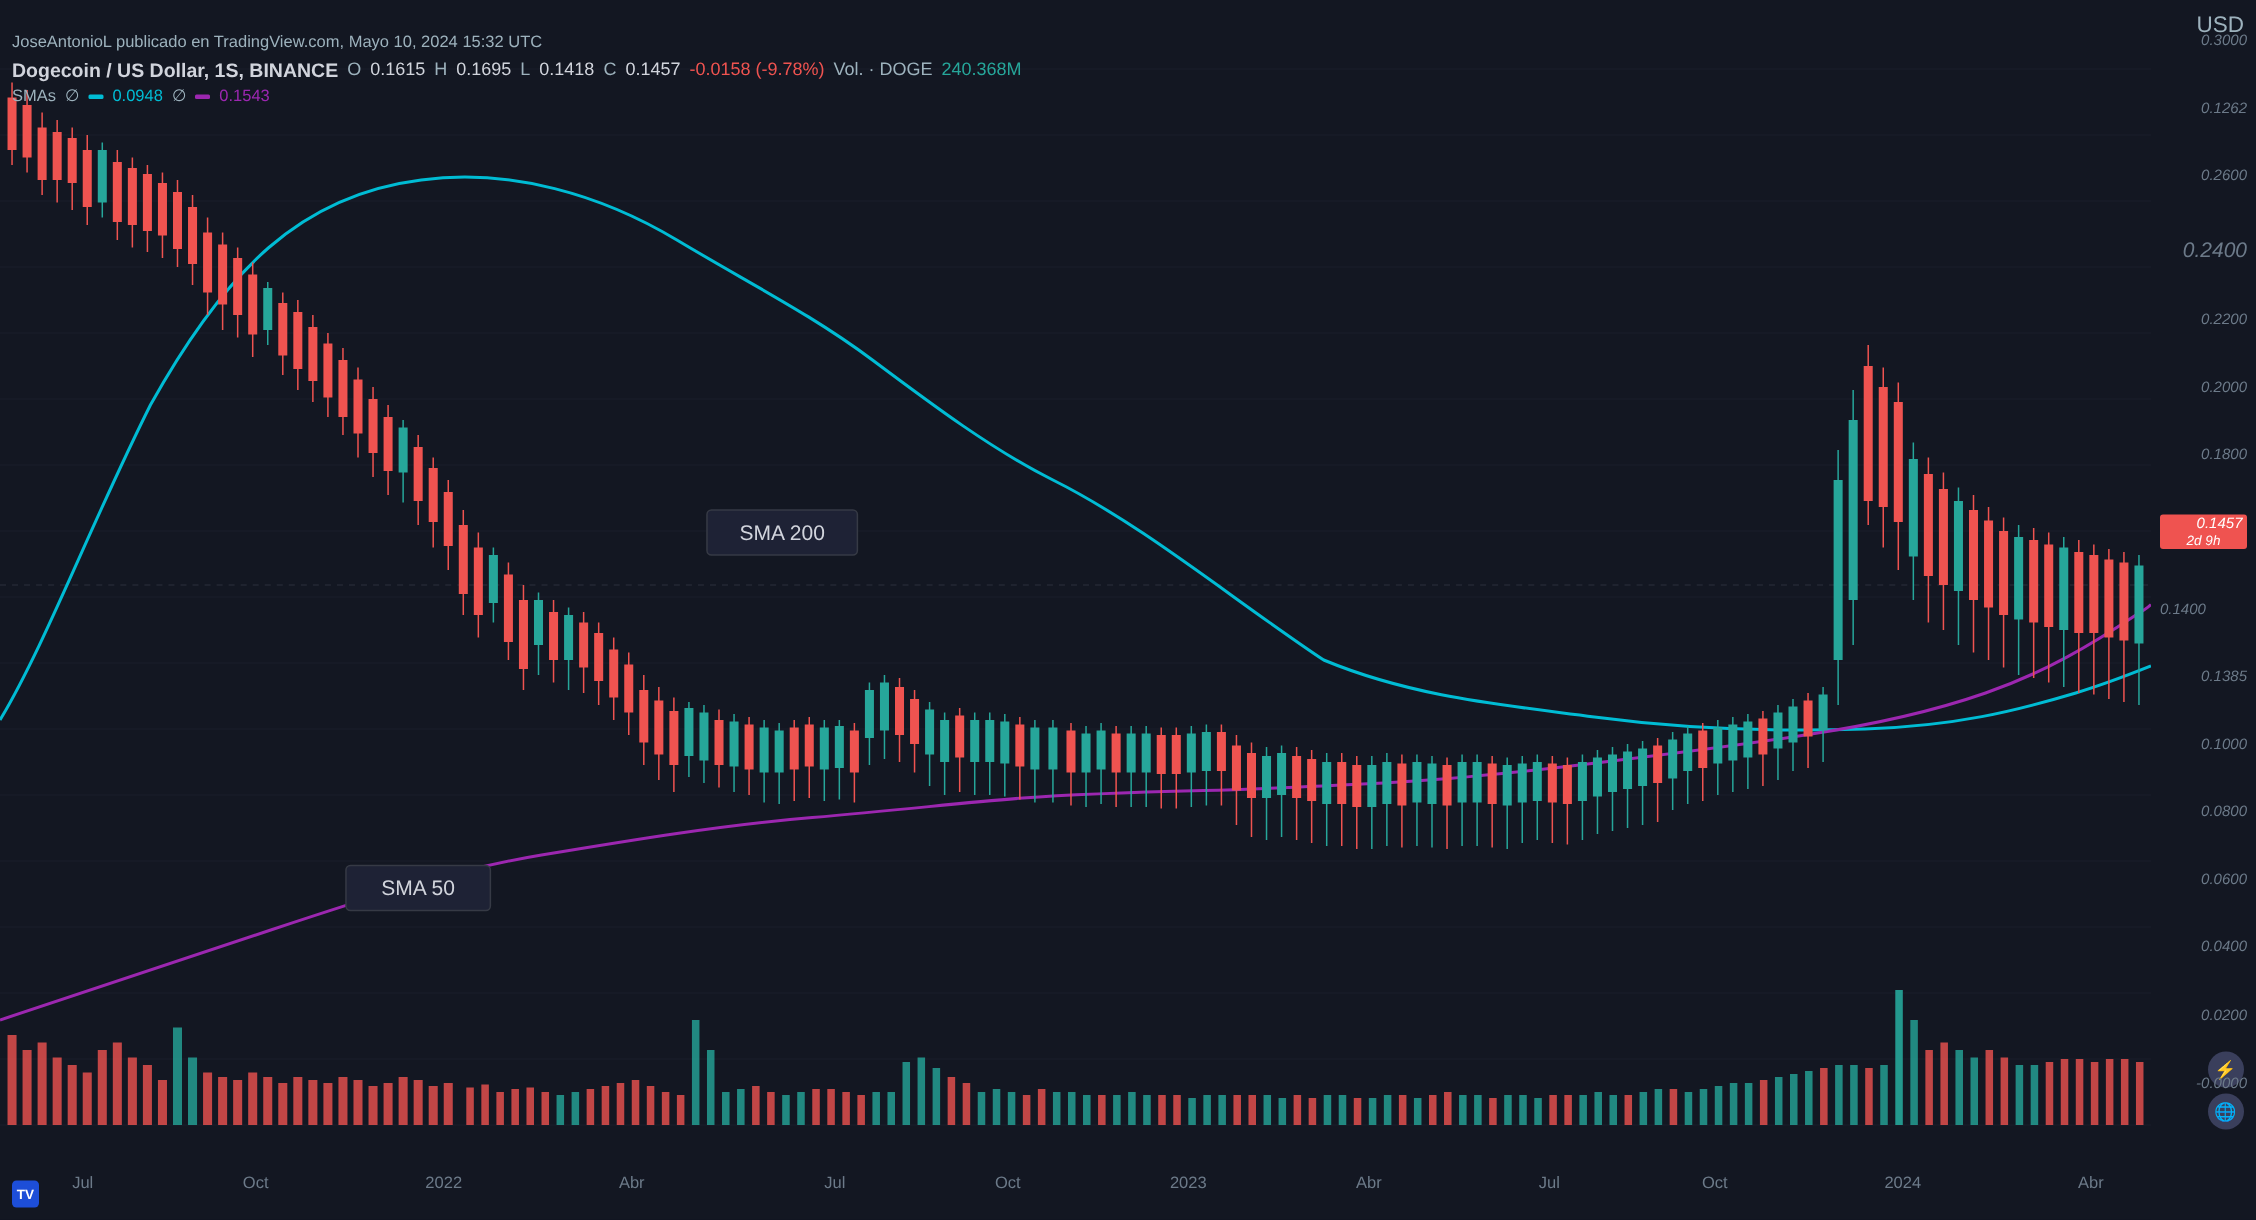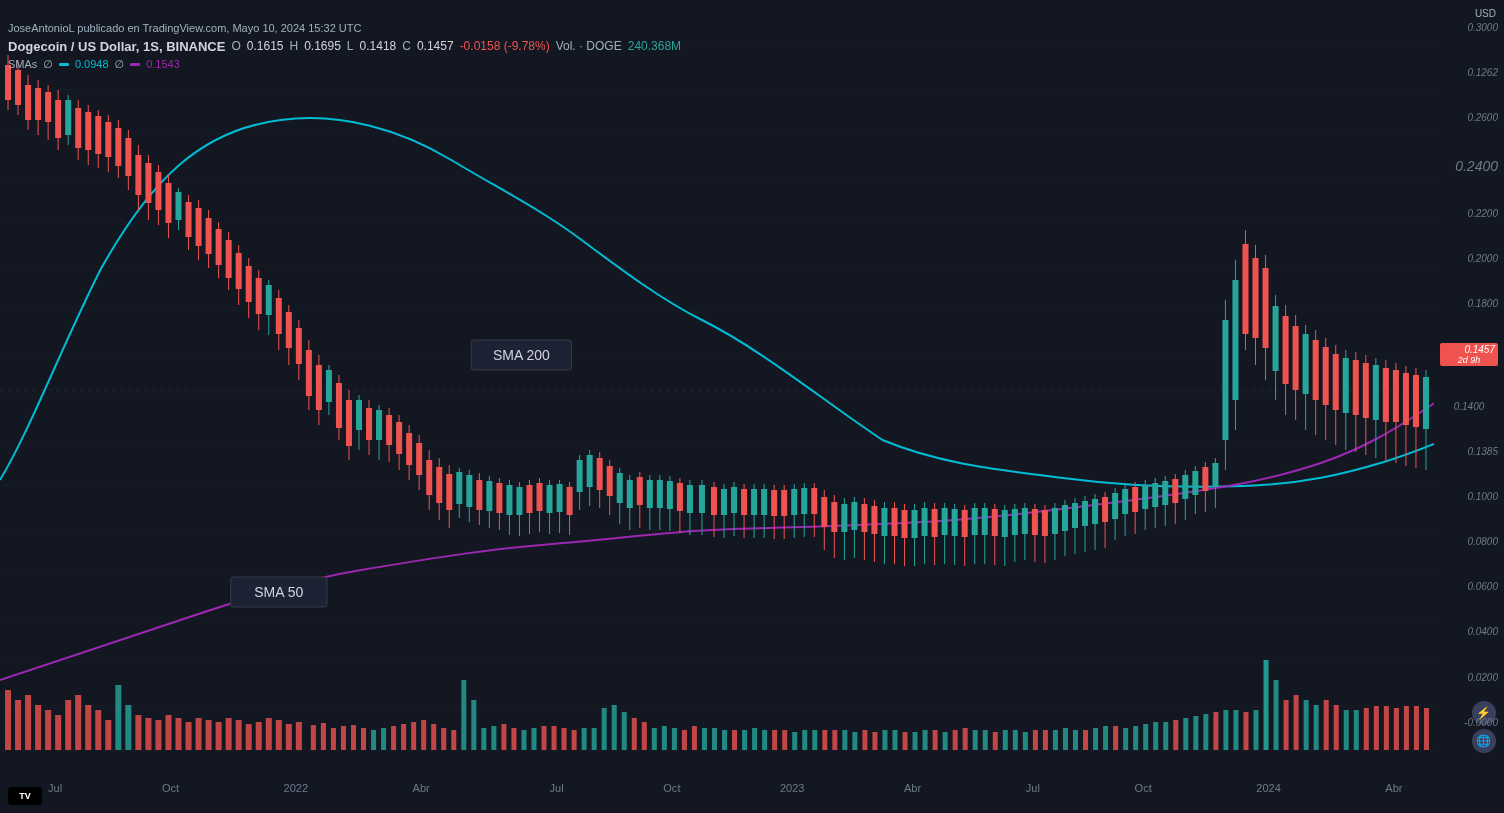--- a/index.html
+++ b/index.html
@@ -60,21 +60,21 @@
     .sma-dot1 { width: 10px; height: 3px; background: #00bcd4; display: inline-block; border-radius: 1px; }
     .sma-dot2 { width: 10px; height: 3px; background: #9c27b0; display: inline-block; border-radius: 1px; }
     .sma-val1 { color: #00bcd4; }
     .sma-val2 { color: #9c27b0; }
 
     .usd-label {
       position: absolute;
       top: 8px;
       right: 8px;
       color: #9db2bd;
-      font-size: 10px;
+      font-size: 15px;
     }
 
     .chart-area {
       position: absolute;
       top: 0;
       left: 0;
       right: 70px;
       bottom: 0;
     }
 
@@ -83,23 +83,23 @@
       bottom: 8px;
       left: 8px;
       display: flex;
       align-items: center;
       gap: 4px;
       font-size: 11px;
       color: #4a5568;
     }
 
     .tv-icon {
-      width: 34px;
+      width: 18px;
       height: 18px;
-      background: #000000;
+      background: #1d4ed8;
       border-radius: 3px;
       display: flex;
       align-items: center;
       justify-content: center;
       font-size: 9px;
       font-weight: bold;
       color: white;
     }
 
     .bottom-icons {
@@ -677,21 +677,21 @@
 
   <div style="position:absolute;top:0;right:0;width:70px;height:750px;display:flex;flex-direction:column;justify-content:space-between;padding:22px 6px;z-index:5;font-style:italic;">
     <span style="font-size:10px;color:#6c7a89;text-align:right;">0.3000</span>
     <span style="font-size:10px;color:#6c7a89;text-align:right;">0.1262</span>
     <span style="font-size:10px;color:#6c7a89;text-align:right;">0.2600</span>
     <span style="font-size:14px;color:#6c7a89;text-align:right;">0.2400</span>
     <span style="font-size:10px;color:#6c7a89;text-align:right;">0.2200</span>
     <span style="font-size:10px;color:#6c7a89;text-align:right;">0.2000</span>
     <span style="font-size:10px;color:#6c7a89;text-align:right;">0.1800</span>
     <span style="font-size:10px;color:#ef5350;text-align:right;background:#ef5350;color:white;padding:1px 3px;border-radius:2px;font-size:10px;">0.1457<br><span style="font-size:9px;display:block;text-align:center;">2d 9h</span></span>
-    <span style="font-size:10px;color:#6c7a89;text-align:center;">0.1400</span>
+    <span style="font-size:10px;color:#6c7a89;text-align:left;">0.1400</span>
     <span style="font-size:10px;color:#6c7a89;text-align:right;">0.1385</span>
     <span style="font-size:10px;color:#6c7a89;text-align:right;">0.1000</span>
     <span style="font-size:10px;color:#6c7a89;text-align:right;">0.0800</span>
     <span style="font-size:10px;color:#6c7a89;text-align:right;">0.0600</span>
     <span style="font-size:10px;color:#6c7a89;text-align:right;">0.0400</span>
     <span style="font-size:10px;color:#6c7a89;text-align:right;">0.0200</span>
     <span style="font-size:10px;color:#6c7a89;text-align:right;">-0.0000</span>
   </div>
 
   <div class="tradingview-logo">

